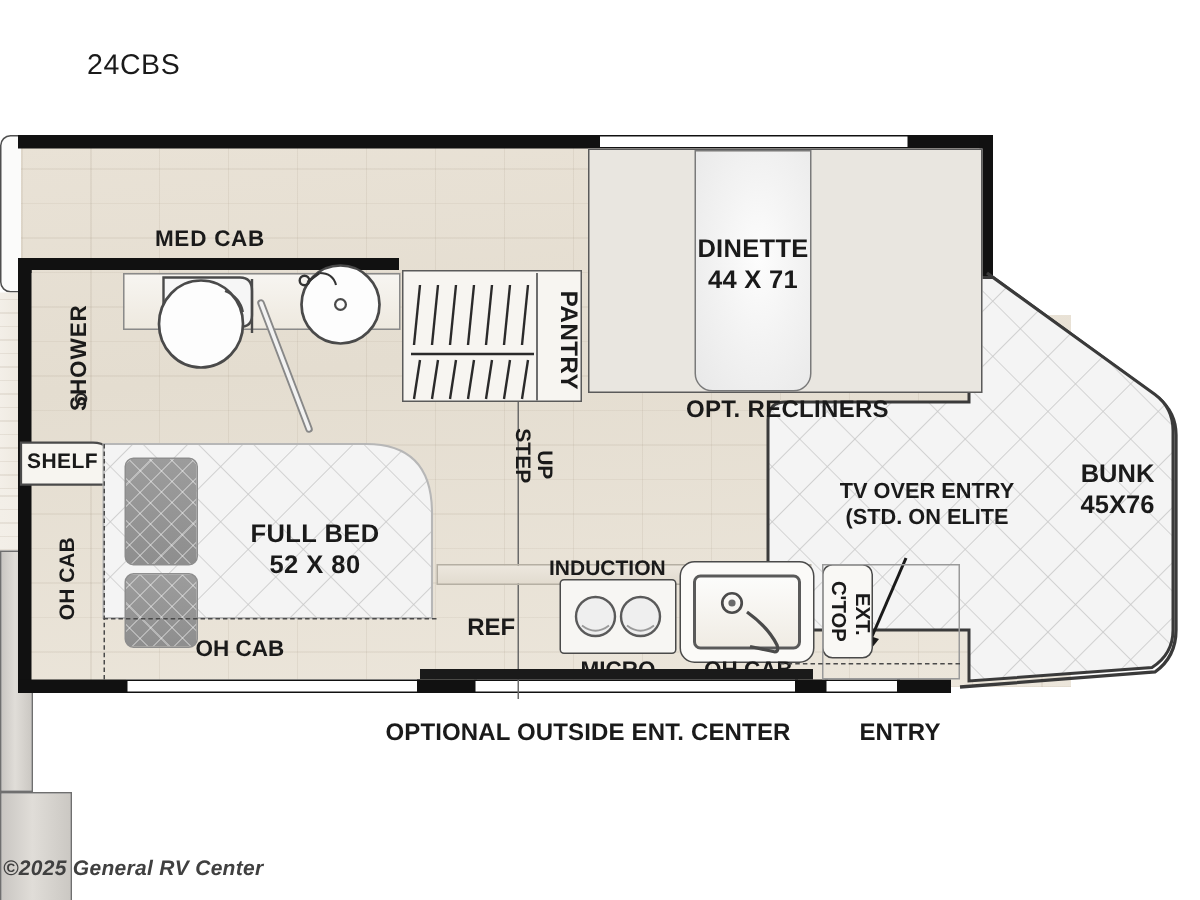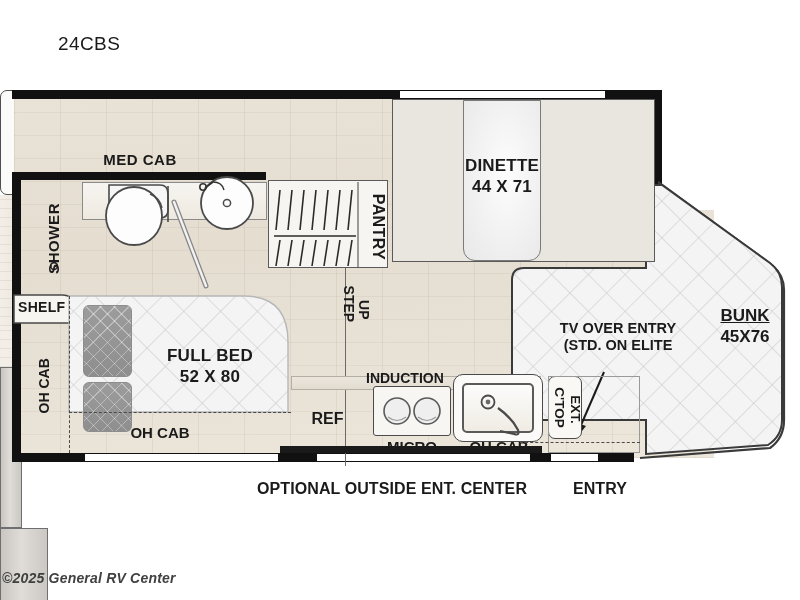--- a/index.html
+++ b/index.html
@@ -223,29 +223,30 @@
     <div class="box" style="left:392px;top:9px;width:263px;height:163px;
                 border:1.6px solid #5a5a5a;box-sizing:border-box;background:#e9e6e0;"></div>
     <div class="seatpanel" style="left:393px;top:10px;width:22px;height:161px;"></div>
     <div class="seatpanel" style="left:415px;top:10px;width:48px;height:161px;"></div>
     <div class="box" style="left:463px;top:10px;width:78px;height:161px;
                 border:1.4px solid #7a7a7a;box-sizing:border-box;border-radius:0 0 12px 12px;
                 background:radial-gradient(ellipse at 55% 45%,#fdfdfd 0%,#f3f3f3 45%,#e8e8e8 100%);"></div>
 
     <div class="lbl c" style="left:442px;top:66px;width:120px;font-size:17px;letter-spacing:.2px;">DINETTE</div>
     <div class="lbl c" style="left:442px;top:87px;width:120px;font-size:17px;letter-spacing:.2px;">44 X 71</div>
+    <div class="lbl c" style="left:410px;top:175px;width:230px;font-size:16px;letter-spacing:.2px;">OPT. RECLINERS</div>
 
     <div class="lbl c" style="left:518px;top:230px;width:200px;font-size:14.5px;">TV OVER ENTRY</div>
     <div class="lbl c" style="left:518px;top:247px;width:200px;font-size:14.5px;">(STD. ON ELITE</div>
     <svg width="800" height="390">
       <line x1="604" y1="282" x2="578" y2="342" stroke="#1a1a1a" stroke-width="2"></line>
       <path d="M578,346 L574,332 L586,336 Z" fill="#1a1a1a"></path>
     </svg>
 
-    <div class="lbl c" style="left:696px;top:216px;width:98px;font-size:17px;text-decoration:underline;">BUNK</div>
+    <div class="lbl c" style="left:696px;top:216px;width:98px;font-size:17px;">BUNK</div>
     <div class="lbl c" style="left:696px;top:237px;width:98px;font-size:17px;">45X76</div>
 
     <div class="box" style="left:291px;top:286px;width:250px;height:14px;
                 background:linear-gradient(180deg,#ece7de,#e2dbcf);border:1px solid #b5afa3;box-sizing:border-box;"></div>
 
     <div class="lbl c" style="left:291px;top:320px;width:73px;font-size:16px;">REF</div>
 
     <div class="box" style="left:373px;top:296px;width:78px;height:50px;
                 border:1.6px solid #4a4a4a;box-sizing:border-box;background:#f7f6f3;border-radius:3px;"></div>
     <svg width="800" height="390">

